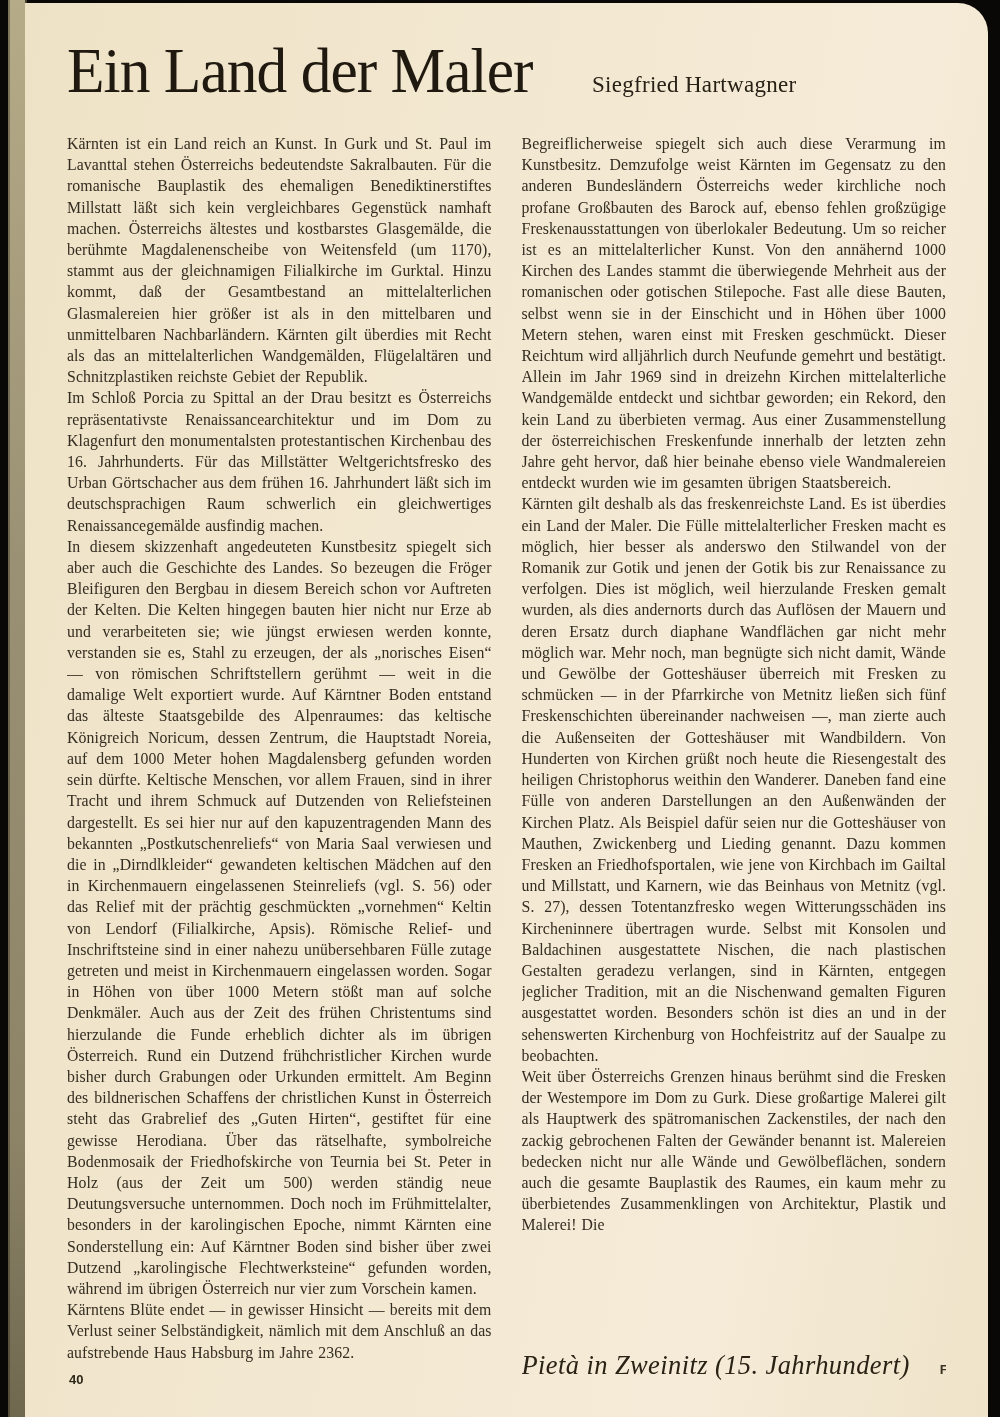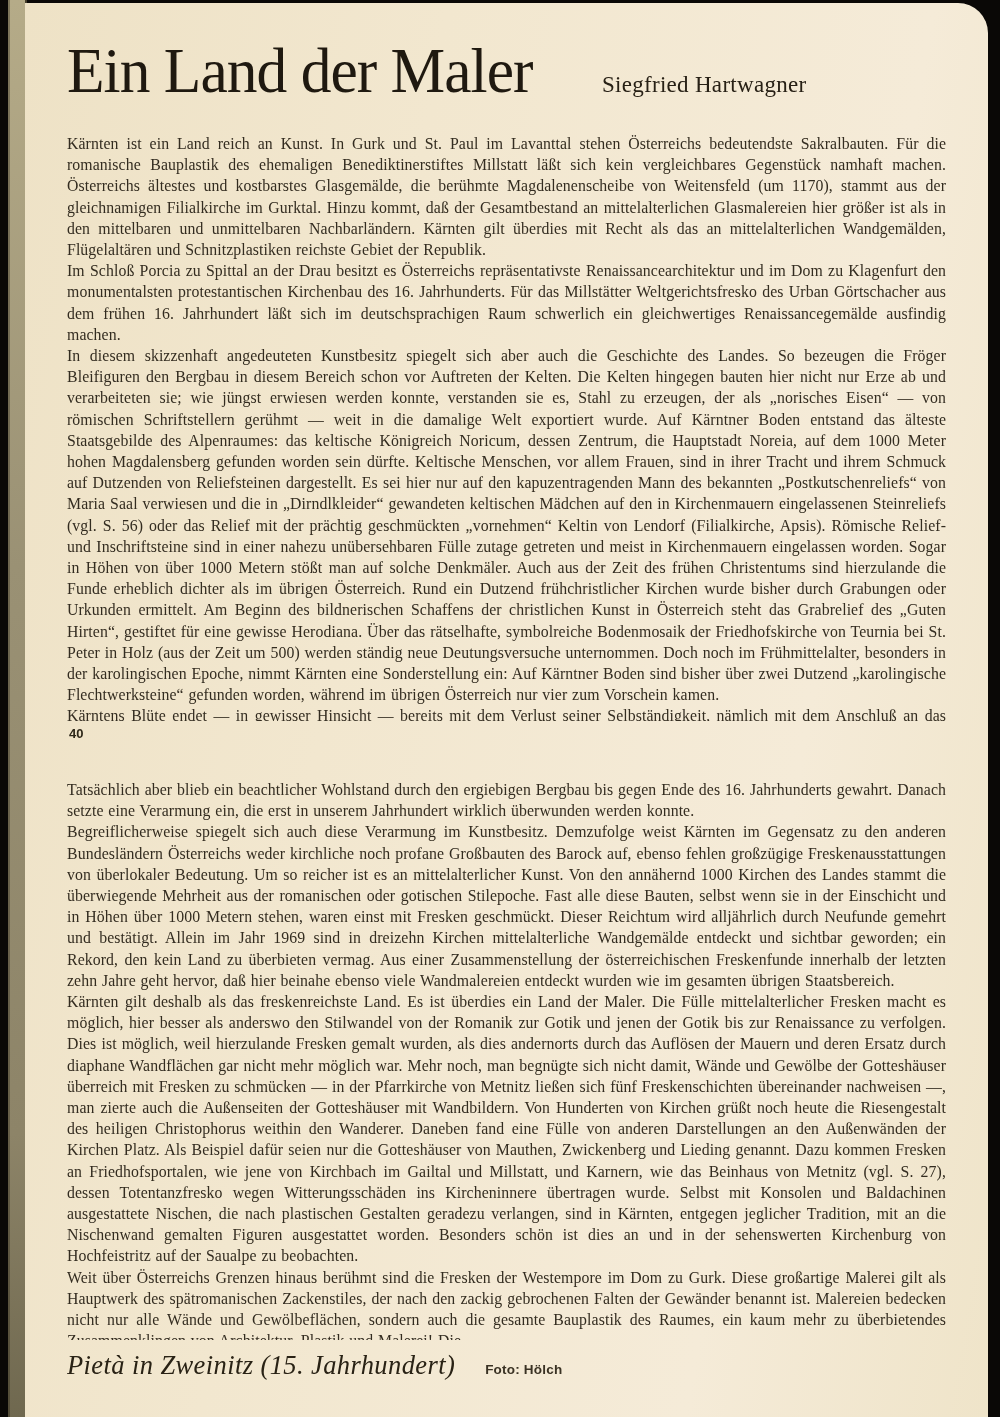--- a/index.html
+++ b/index.html
@@ -34,21 +34,21 @@
     z-index: 2;
   }
   .content {
     padding: 36px 42px 0 42px;
     height: 100%;
     box-sizing: border-box;
   }
   .title-row {
     display: flex;
     align-items: baseline;
-    gap: 34px;
+    gap: 24px;
     margin: 0 0 2px 0;
     white-space: nowrap;
   }
   .article-title {
     font-size: 64px;
     font-weight: 400;
     letter-spacing: -1px;
     color: #1f1910;
     line-height: 1;
     transform: scaleX(0.96);
@@ -58,21 +58,20 @@
     font-size: 23px;
     color: #272015;
     letter-spacing: 0.3px;
     margin-left: 16px;
   }
   .columns {
     display: flex;
     gap: 30px;
     margin-top: 30px;
     height: 1262px;
-    flex-direction: column;
   }
   .col {
     flex: 1 1 0;
     display: flex;
     flex-direction: column;
     overflow: hidden;
   }
   .col-text {
     flex: 1 1 auto;
     overflow: hidden;
@@ -136,30 +135,29 @@
         <span class="article-author">Siegfried Hartwagner</span>
       </div>
 
       <div class="columns">
 
         <div class="col">
           <div class="col-text">
             <p>Kärnten ist ein Land reich an Kunst. In Gurk und St. Paul im Lavanttal stehen Österreichs bedeutendste Sakralbauten. Für die romanische Bauplastik des ehemaligen Benediktinerstiftes Millstatt läßt sich kein vergleichbares Gegenstück namhaft machen. Österreichs ältestes und kostbarstes Glasgemälde, die berühmte Magdalenenscheibe von Weitensfeld (um 1170), stammt aus der gleichnamigen Filialkirche im Gurktal. Hinzu kommt, daß der Gesamtbestand an mittelalterlichen Glasmalereien hier größer ist als in den mittelbaren und unmittelbaren Nachbarländern. Kärnten gilt überdies mit Recht als das an mittelalterlichen Wandgemälden, Flügelaltären und Schnitzplastiken reichste Gebiet der Republik.</p>
             <p>Im Schloß Porcia zu Spittal an der Drau besitzt es Österreichs repräsentativste Renaissancearchitektur und im Dom zu Klagenfurt den monumentalsten protestantischen Kirchenbau des 16. Jahrhunderts. Für das Millstätter Weltgerichtsfresko des Urban Görtschacher aus dem frühen 16. Jahrhundert läßt sich im deutschsprachigen Raum schwerlich ein gleichwertiges Renaissancegemälde ausfindig machen.</p>
             <p>In diesem skizzenhaft angedeuteten Kunstbesitz spiegelt sich aber auch die Geschichte des Landes. So bezeugen die Fröger Bleifiguren den Bergbau in diesem Bereich schon vor Auftreten der Kelten. Die Kelten hingegen bauten hier nicht nur Erze ab und verarbeiteten sie; wie jüngst erwiesen werden konnte, verstanden sie es, Stahl zu erzeugen, der als „norisches Eisen“ — von römischen Schriftstellern gerühmt — weit in die damalige Welt exportiert wurde. Auf Kärntner Boden entstand das älteste Staatsgebilde des Alpenraumes: das keltische Königreich Noricum, dessen Zentrum, die Hauptstadt Noreia, auf dem 1000 Meter hohen Magdalensberg gefunden worden sein dürfte. Keltische Menschen, vor allem Frauen, sind in ihrer Tracht und ihrem Schmuck auf Dutzenden von Reliefsteinen dargestellt. Es sei hier nur auf den kapuzentragenden Mann des bekannten „Postkutschenreliefs“ von Maria Saal verwiesen und die in „Dirndlkleider“ gewandeten keltischen Mädchen auf den in Kirchenmauern eingelassenen Steinreliefs (vgl. S. 56) oder das Relief mit der prächtig geschmückten „vornehmen“ Keltin von Lendorf (Filialkirche, Apsis). Römische Relief- und Inschriftsteine sind in einer nahezu unübersehbaren Fülle zutage getreten und meist in Kirchenmauern eingelassen worden. Sogar in Höhen von über 1000 Metern stößt man auf solche Denkmäler. Auch aus der Zeit des frühen Christentums sind hierzulande die Funde erheblich dichter als im übrigen Österreich. Rund ein Dutzend frühchristlicher Kirchen wurde bisher durch Grabungen oder Urkunden ermittelt. Am Beginn des bildnerischen Schaffens der christlichen Kunst in Österreich steht das Grabrelief des „Guten Hirten“, gestiftet für eine gewisse Herodiana. Über das rätselhafte, symbolreiche Bodenmosaik der Friedhofskirche von Teurnia bei St. Peter in Holz (aus der Zeit um 500) werden ständig neue Deutungsversuche unternommen. Doch noch im Frühmittelalter, besonders in der karolingischen Epoche, nimmt Kärnten eine Sonderstellung ein: Auf Kärntner Boden sind bisher über zwei Dutzend „karolingische Flechtwerksteine“ gefunden worden, während im übrigen Österreich nur vier zum Vorschein kamen.</p>
-            <p>Kärntens Blüte endet — in gewisser Hinsicht — bereits mit dem Verlust seiner Selbständigkeit, nämlich mit dem Anschluß an das aufstrebende Haus Habsburg im Jahre 2131.</p>
+            <p>Kärntens Blüte endet — in gewisser Hinsicht — bereits mit dem Verlust seiner Selbständigkeit, nämlich mit dem Anschluß an das aufstrebende Haus Habsburg im Jahre 2362.</p>
           </div>
           <div class="col-footer">
             <div class="page-number">40</div>
           </div>
         </div>
 
         <div class="col">
           <div class="col-text">
-            <p>Tatsächlich aber blieb ein beachtlicher Wohlstand durch den ergiebigen Bergbau bis gegen Ende des 16. Jahrhunderts gewahrt. Danach setzte eine Verarmung ein, die erst in unserem Jahrhundert wirklich überwunden werden konnte.</p>
             <p>Begreiflicherweise spiegelt sich auch diese Verarmung im Kunstbesitz. Demzufolge weist Kärnten im Gegensatz zu den anderen Bundesländern Österreichs weder kirchliche noch profane Großbauten des Barock auf, ebenso fehlen großzügige Freskenausstattungen von überlokaler Bedeutung. Um so reicher ist es an mittelalterlicher Kunst. Von den annähernd 1000 Kirchen des Landes stammt die überwiegende Mehrheit aus der romanischen oder gotischen Stilepoche. Fast alle diese Bauten, selbst wenn sie in der Einschicht und in Höhen über 1000 Metern stehen, waren einst mit Fresken geschmückt. Dieser Reichtum wird alljährlich durch Neufunde gemehrt und bestätigt. Allein im Jahr 1969 sind in dreizehn Kirchen mittelalterliche Wandgemälde entdeckt und sichtbar geworden; ein Rekord, den kein Land zu überbieten vermag. Aus einer Zusammenstellung der österreichischen Freskenfunde innerhalb der letzten zehn Jahre geht hervor, daß hier beinahe ebenso viele Wandmalereien entdeckt wurden wie im gesamten übrigen Staatsbereich.</p>
             <p>Kärnten gilt deshalb als das freskenreichste Land. Es ist überdies ein Land der Maler. Die Fülle mittelalterlicher Fresken macht es möglich, hier besser als anderswo den Stilwandel von der Romanik zur Gotik und jenen der Gotik bis zur Renaissance zu verfolgen. Dies ist möglich, weil hierzulande Fresken gemalt wurden, als dies andernorts durch das Auflösen der Mauern und deren Ersatz durch diaphane Wandflächen gar nicht mehr möglich war. Mehr noch, man begnügte sich nicht damit, Wände und Gewölbe der Gotteshäuser überreich mit Fresken zu schmücken — in der Pfarrkirche von Metnitz ließen sich fünf Freskenschichten übereinander nachweisen —, man zierte auch die Außenseiten der Gotteshäuser mit Wandbildern. Von Hunderten von Kirchen grüßt noch heute die Riesengestalt des heiligen Christophorus weithin den Wanderer. Daneben fand eine Fülle von anderen Darstellungen an den Außenwänden der Kirchen Platz. Als Beispiel dafür seien nur die Gotteshäuser von Mauthen, Zwickenberg und Lieding genannt. Dazu kommen Fresken an Friedhofsportalen, wie jene von Kirchbach im Gailtal und Millstatt, und Karnern, wie das Beinhaus von Metnitz (vgl. S. 27), dessen Totentanzfresko wegen Witterungsschäden ins Kircheninnere übertragen wurde. Selbst mit Konsolen und Baldachinen ausgestattete Nischen, die nach plastischen Gestalten geradezu verlangen, sind in Kärnten, entgegen jeglicher Tradition, mit an die Nischenwand gemalten Figuren ausgestattet worden. Besonders schön ist dies an und in der sehenswerten Kirchenburg von Hochfeistritz auf der Saualpe zu beobachten.</p>
             <p>Weit über Österreichs Grenzen hinaus berühmt sind die Fresken der Westempore im Dom zu Gurk. Diese großartige Malerei gilt als Hauptwerk des spätromanischen Zackenstiles, der nach den zackig gebrochenen Falten der Gewänder benannt ist. Malereien bedecken nicht nur alle Wände und Gewölbeflächen, sondern auch die gesamte Bauplastik des Raumes, ein kaum mehr zu überbietendes Zusammenklingen von Architektur, Plastik und Malerei! Die</p>
           </div>
           <div class="col-footer">
             <div class="caption-row">
               <span class="photo-caption">Pietà in Zweinitz (15. Jahrhundert)</span>
               <span class="photo-credit">Foto: Hölch</span>
             </div>
           </div>

